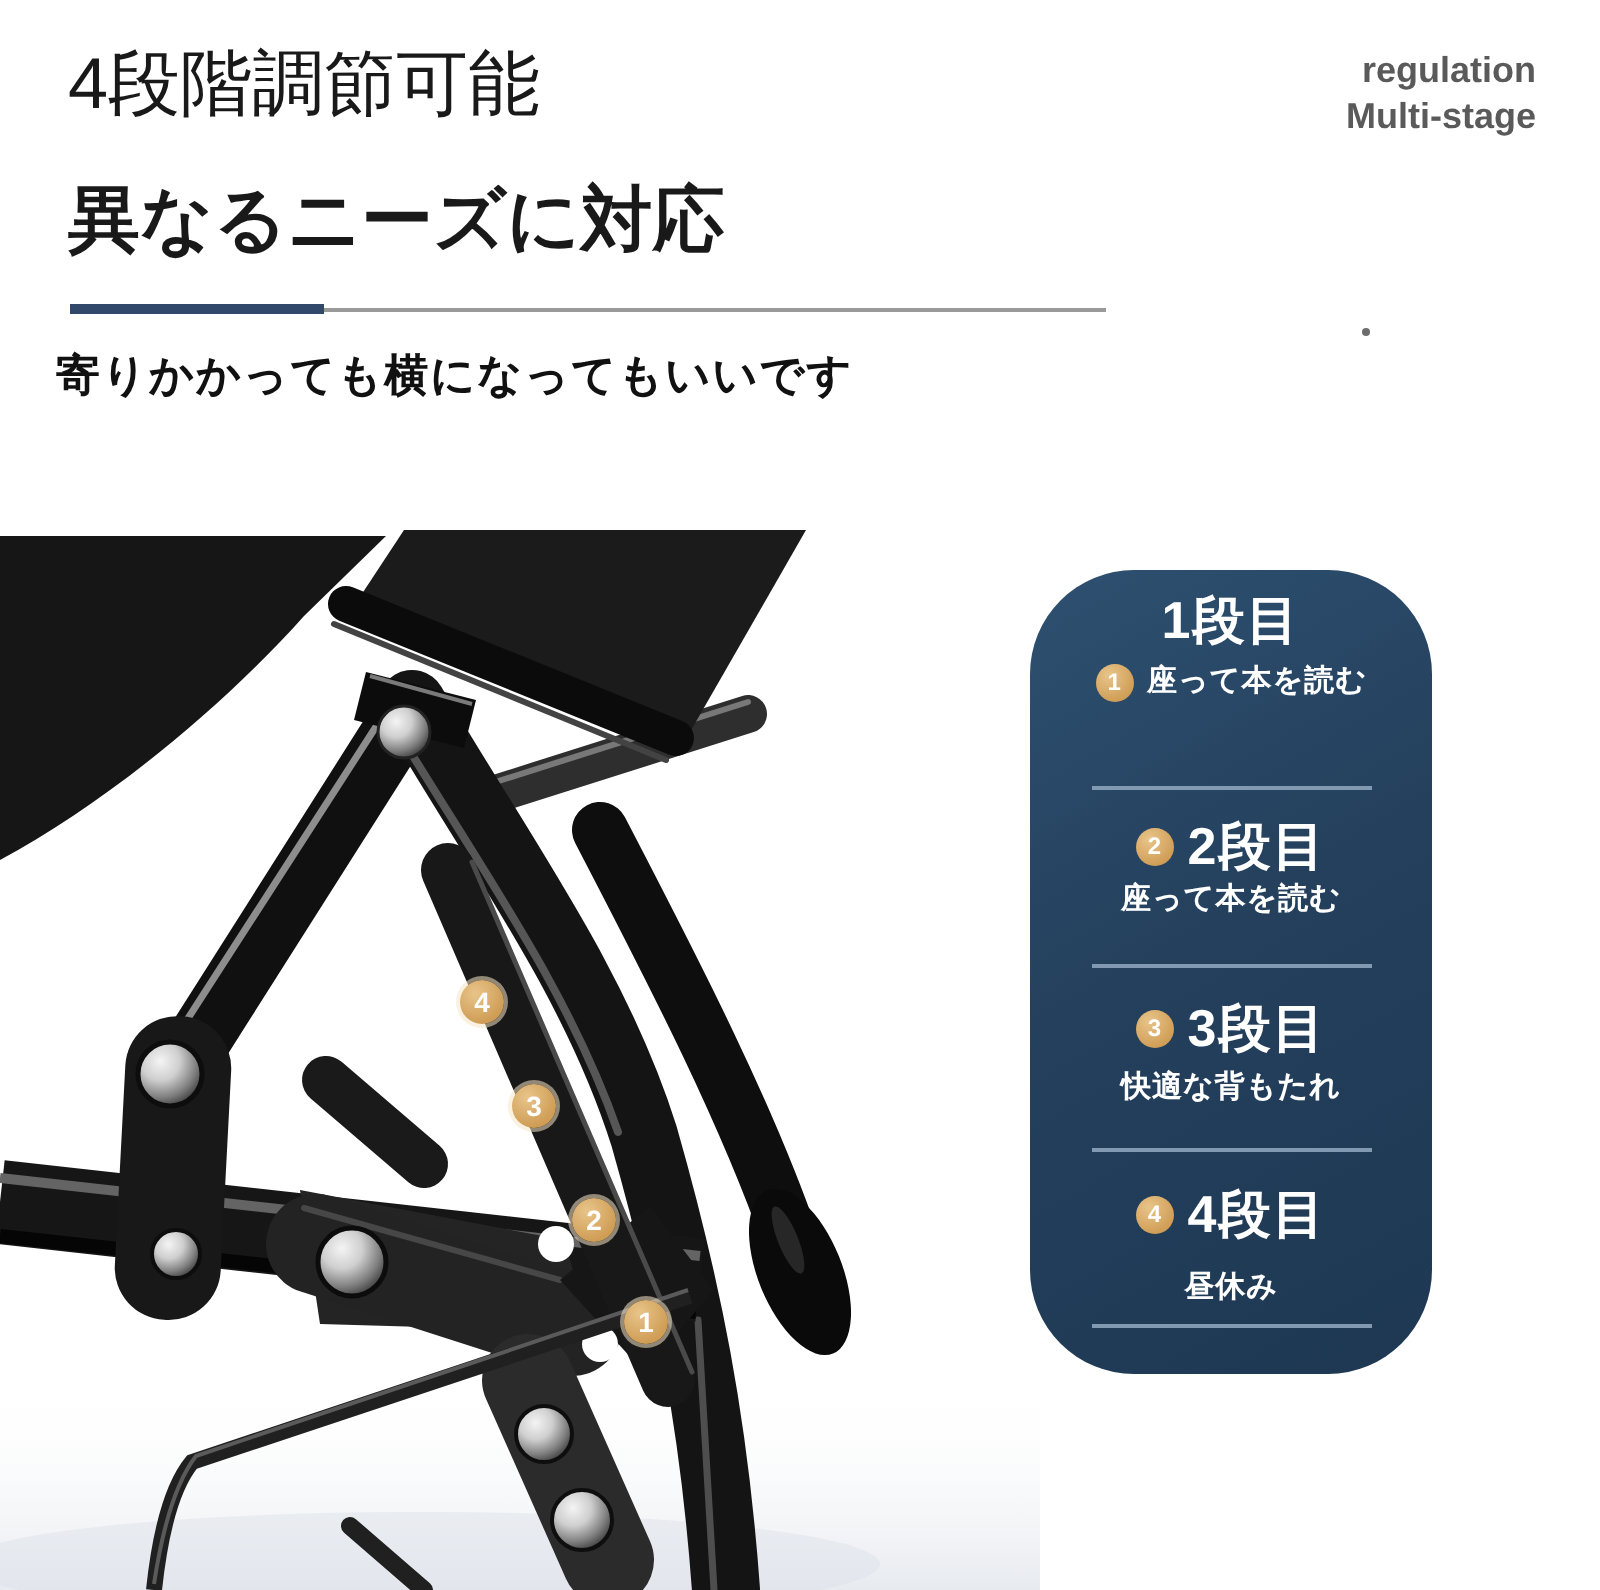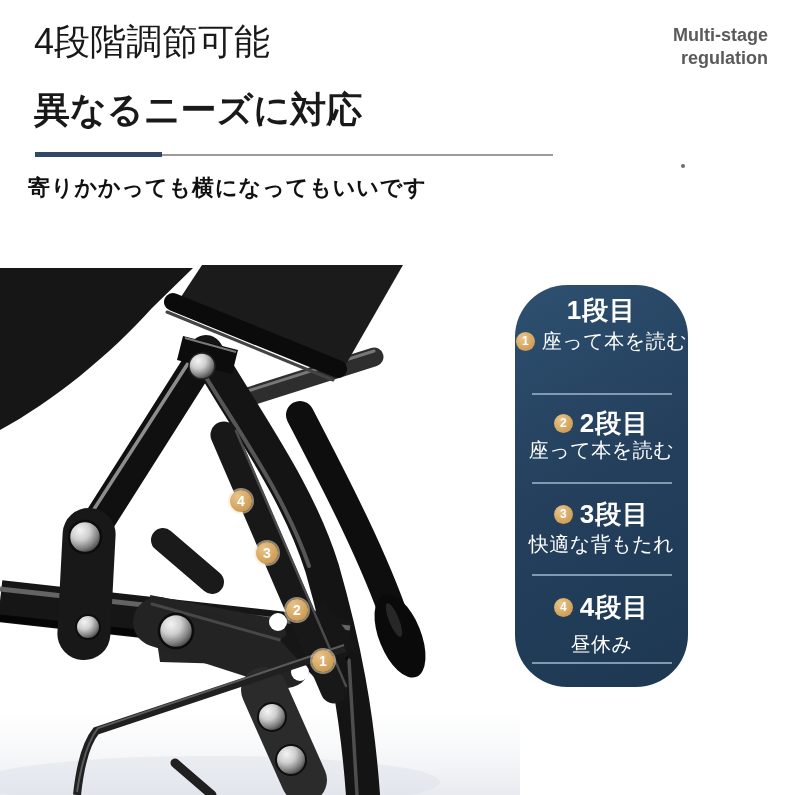--- a/index.html
+++ b/index.html
@@ -66,35 +66,35 @@
   .marker{
     position:absolute;width:22px;height:22px;border-radius:50%;
     background:radial-gradient(circle at 35% 30%, var(--gold-light), var(--gold) 72%);
     box-shadow:0 0 0 2px rgba(247,230,198,0.55);
     color:#fff;font-size:14px;font-weight:bold;
     display:flex;align-items:center;justify-content:center;
     line-height:1;
   }
   
   .panel{
-    position:absolute;left:515px;top:285px;width:173px;height:402px;
+    position:absolute;left:515px;top:285px;width:201px;height:402px;
     border-radius:52px;
     background:linear-gradient(150deg,var(--panel-navy-light) 0%,var(--panel-navy) 45%,#1e3852 100%);
     color:#fff;
     display:flex;flex-direction:column;align-items:stretch;
     padding:0 14px;
   }
   .sec{display:flex;flex-direction:column;align-items:center;}
   .row{display:inline-flex;align-items:center;justify-content:center;gap:7px;}
   .sec .title{
     font-size:26px;font-weight:bold;letter-spacing:1px;line-height:34px;
     white-space:nowrap;
   }
   .sec .desc{
-    font-size:20px;font-weight:normal;letter-spacing:0.5px;line-height:20px;
+    font-size:15px;font-weight:bold;letter-spacing:0.5px;line-height:20px;
     white-space:nowrap;
   }
   .badge{
     flex:0 0 auto;width:19px;height:19px;border-radius:50%;
     background:radial-gradient(circle at 35% 30%, var(--gold-light), var(--gold) 75%);
     color:#fff;font-size:12px;font-weight:bold;
     display:flex;align-items:center;justify-content:center;line-height:1;
   }
   .divider{
     width:140px;height:2px;background:var(--divider-blue);
@@ -120,22 +120,22 @@
 <div class="h2">異なるニーズに対応</div>
 
 <div class="underline">
   <div class="navy"></div>
   <div class="gray"></div>
 </div>
 
 <div class="sub">寄りかかっても横になってもいいです</div>
 
 <div class="eng">
+  <div>regulation</div>
   <div>Multi-stage</div>
-  <div>regulation</div>
 </div>
 
 <div class="dot"></div>
 
 <div class="photo">
   <svg width="520" height="530" viewBox="0 265 520 530">
     <defs>
       <radialGradient id="riv" cx="35%" cy="30%" r="75%">
         <stop offset="0%" stop-color="#f4f4f4"></stop>
         <stop offset="40%" stop-color="#cfcfcf"></stop>

